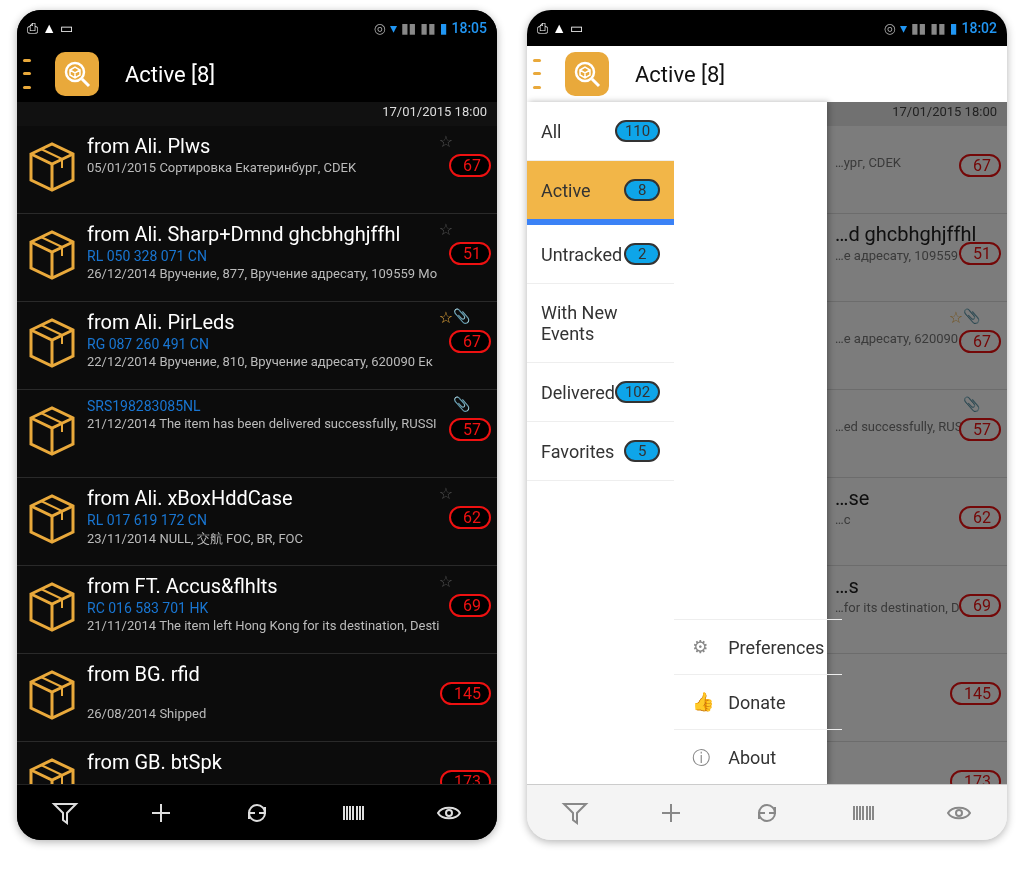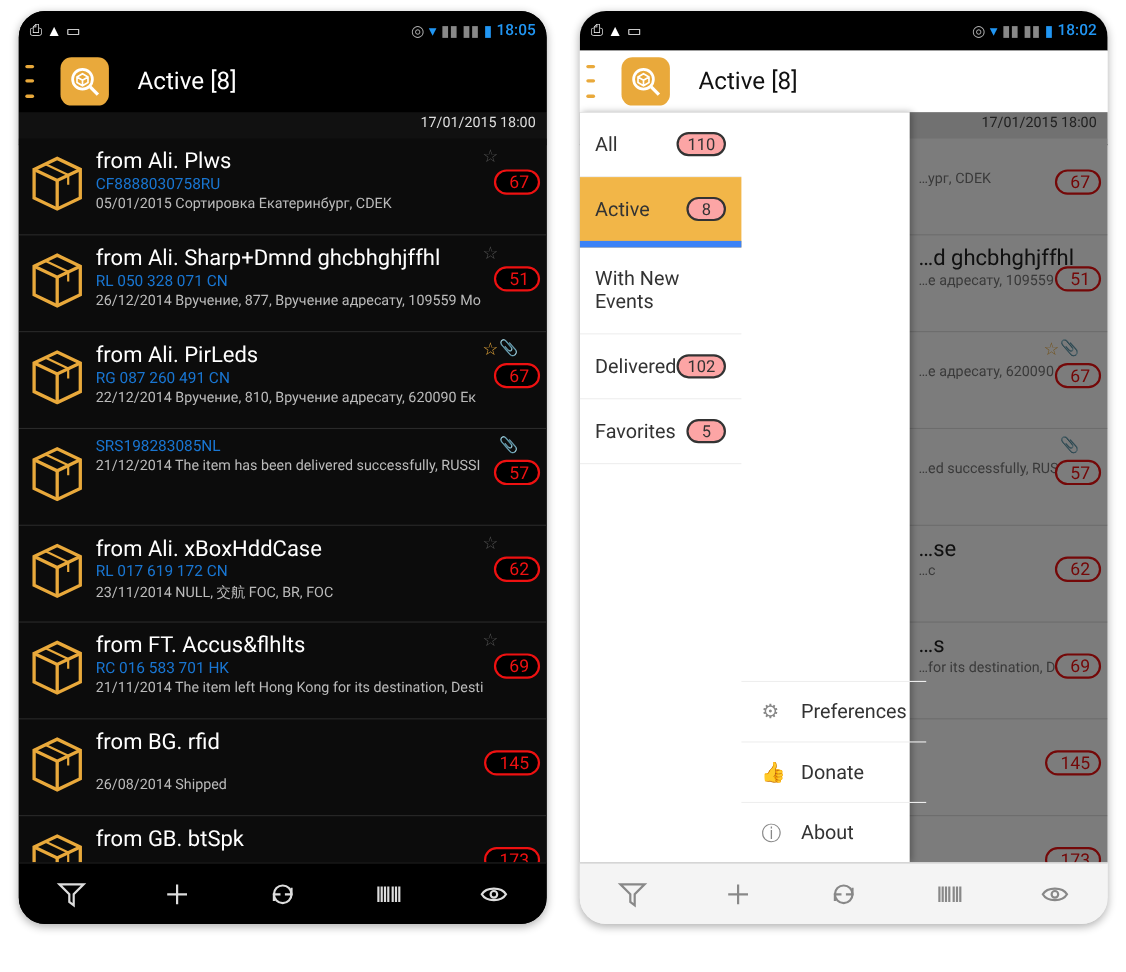--- a/index.html
+++ b/index.html
@@ -135,21 +135,21 @@
   .drawer-item {
     display:flex; align-items:center; justify-content:space-between;
     padding: 18px 14px;
     font-size:18px; color:#333;
     border-bottom:1px solid #eee;
   }
   .drawer-item.active { background:#f2b648; border-bottom:6px solid #3b82f6;align-items:flex-end;}
   .drawer-pill {
     border:2px solid #333; border-radius:12px;
     padding:0 8px; font-size:15px; min-width:36px; text-align:center;
-    background:#fca5a5;
+    background:#0ea5e9;
   }
   .drawer-bottom { margin-top:auto; }
   .drawer-bitem {
     display:flex; align-items:center; gap:14px;
     padding:16px 18px; border-top:1px solid #eee;
     font-size:18px; color:#333;
   }
   .drawer-bitem .ico { width:22px; height:22px; color:#888;}
 
   .underlist { opacity: 1; }
@@ -207,21 +207,20 @@
 
   <div class="date-bar">17/01/2015 18:00</div>
 
   <div class="list" id="list-left">
       <div class="row">
     <div class="pkg-icon"><svg viewBox="0 0 54 54">
             <use href="#pkg"></use>
           </svg></div>
     <div class="row-body">
       <div class="row-title">from Ali. Plws</div>
-      <div class="row-code">CF8888030758RU</div>
       <div class="row-meta">05/01/2015 Сортировка Екатеринбург, CDEK</div>
     </div>
     <span class="star ">☆</span>
 
     <span class="badge">67</span>
       </div>
       <div class="row">
     <div class="pkg-icon"><svg viewBox="0 0 54 54">
             <use href="#pkg"></use>
           </svg></div>
@@ -448,20 +447,24 @@
     <div id="drawer-top">
         <div class="drawer-item">
           <span>All</span>
           <span class="drawer-pill">110</span>
         </div>
         <div class="drawer-item active">
           <span>Active</span>
           <span class="drawer-pill">8</span>
         </div>
         <div class="drawer-item">
+          <span>Untracked</span>
+          <span class="drawer-pill">2</span>
+        </div>
+        <div class="drawer-item">
           <span>With New Events</span>
         </div>
         <div class="drawer-item">
           <span>Delivered</span>
           <span class="drawer-pill">102</span>
         </div>
         <div class="drawer-item">
           <span>Favorites</span>
           <span class="drawer-pill">5</span>
         </div>

